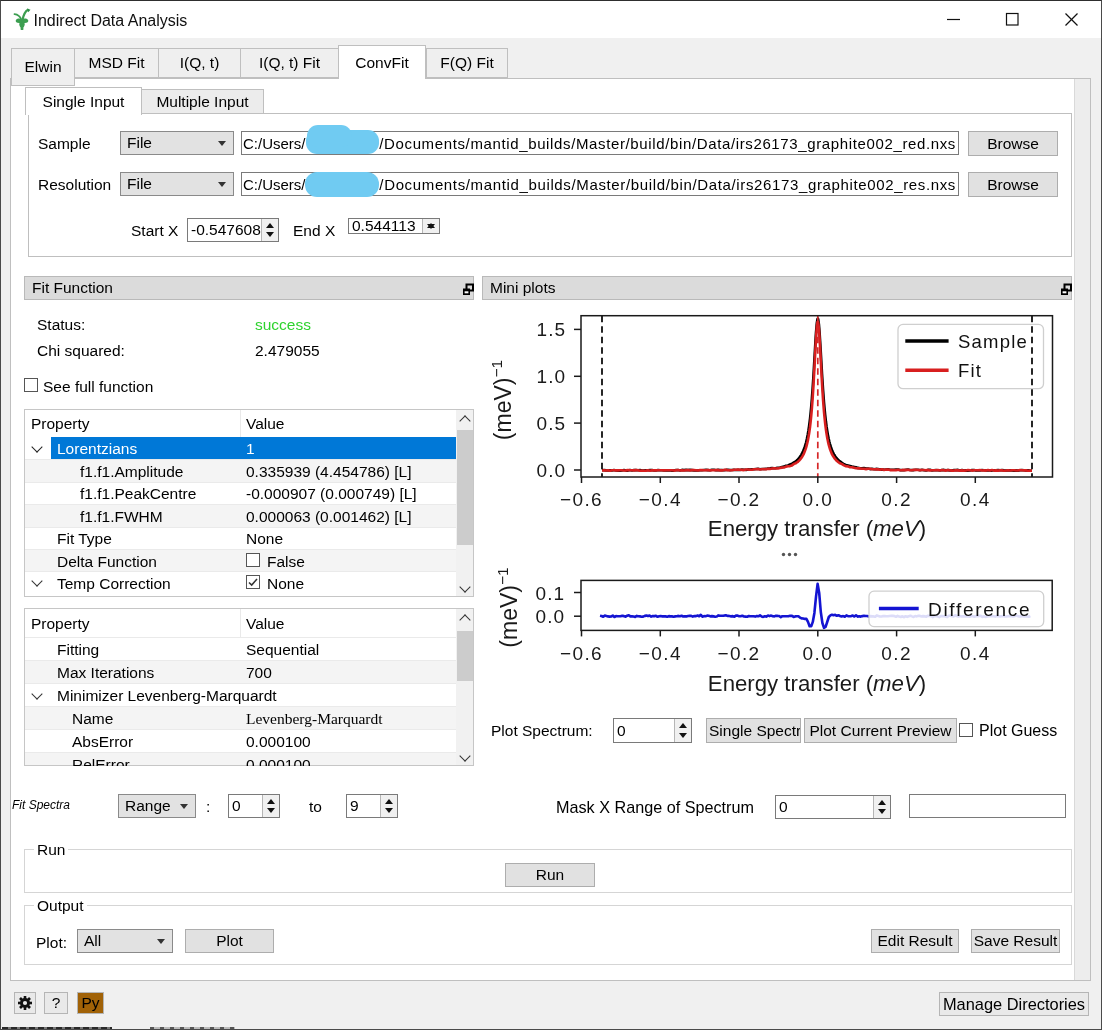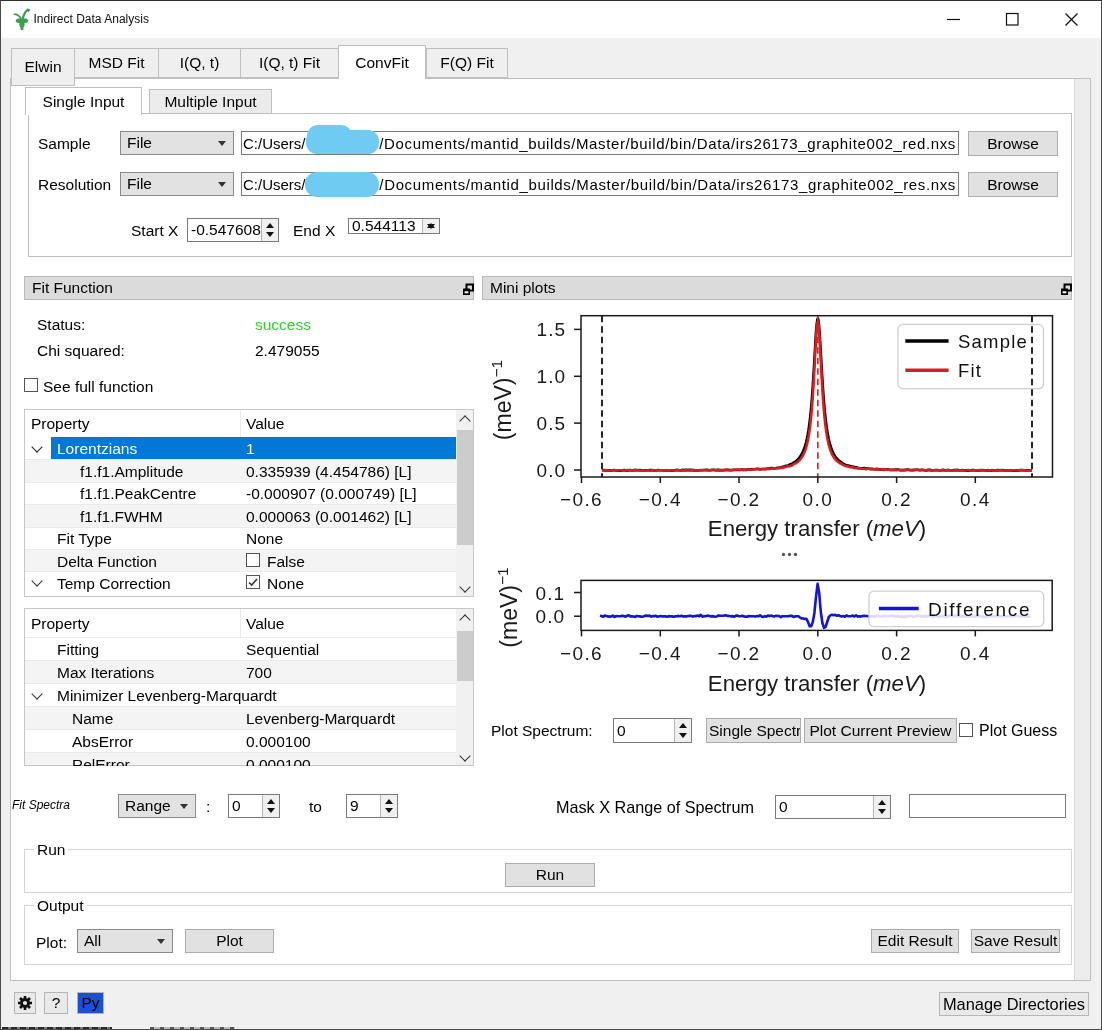--- a/index.html
+++ b/index.html
@@ -37,40 +37,40 @@
 
 <div class="abs" style="left:0;top:0;width:1102px;height:1030px;border:1px solid #4a4a4a;border-top-color:#2e2e2e;"></div>
 
 <div class="abs" style="left:1px;top:1px;width:1100px;height:37px;background:#fff;"></div>
 <svg class="abs" style="left:12px;top:7px" width="20" height="24" viewBox="0 0 20 24">
  <path d="M9.5 13 C8 9 5.5 7.5 2.5 7.2" fill="none" stroke="#3c9e50" stroke-width="1.8" stroke-linecap="round"></path>
  <path d="M10.5 13 C11.5 8 13 4.5 16 2.8" fill="none" stroke="#3c9e50" stroke-width="2.2" stroke-linecap="round"></path>
  <path d="M15 1.5 l3.5 1.2 -2.2 2.6 z" fill="#2e8b45"></path>
  <path d="M10 12 C7 11 4.5 11.5 3.8 13.2 C3.2 14.8 5 16.2 7.5 16 C6.8 17.5 7.6 19.3 8.6 20.5 L8.6 22.5 C8.6 23.2 11.4 23.2 11.4 22.5 L11.4 20.5 C12.4 19.3 13.2 17.5 12.5 16 C15 16.2 16.8 14.8 16.2 13.2 C15.5 11.5 13 11 10 12 Z" fill="#3c9e50"></path>
 </svg>
-<div class="lbl" style="left:33.5px;top:12.5px;font-size:12px;color:#101010;">Indirect Data Analysis</div>
+<div class="lbl" style="left:33.5px;top:12.5px;font-size:16px;color:#101010;">Indirect Data Analysis</div>
 <svg class="abs" style="left:940px;top:10px" width="150" height="20" viewBox="0 0 150 20">
  <line x1="7" y1="9.5" x2="20" y2="9.5" stroke="#111" stroke-width="1.2"></line>
  <rect x="66.5" y="3.5" width="11.5" height="11.5" fill="none" stroke="#111" stroke-width="1.2"></rect>
  <line x1="125.5" y1="3.5" x2="137.5" y2="15.5" stroke="#111" stroke-width="1.2"></line>
  <line x1="137.5" y1="3.5" x2="125.5" y2="15.5" stroke="#111" stroke-width="1.2"></line>
 </svg>
 
 <div class="abs" style="left:10px;top:78px;width:1081px;height:903px;background:#fff;border:1px solid #bfbfbf;"></div>
 <div class="abs" style="left:1074px;top:79px;width:16px;height:901px;background:#ededed;border-left:1px solid #d9d9d9;"></div>
 
 <div class="btn" style="left:11px;top:48px;width:64px;height:38px;background:#efefef;border:1px solid #bfbfbf;">Elwin</div>
 <div class="btn" style="left:74px;top:48px;width:85px;height:30px;background:#efefef;border:1px solid #bfbfbf;">MSD Fit</div>
 <div class="btn" style="left:158px;top:48px;width:83px;height:30px;background:#efefef;border:1px solid #bfbfbf;">I(Q, t)</div>
 <div class="btn" style="left:240px;top:48px;width:99px;height:30px;background:#efefef;border:1px solid #bfbfbf;">I(Q, t) Fit</div>
 <div class="btn" style="left:426px;top:48px;width:82px;height:30px;background:#efefef;border:1px solid #bfbfbf;">F(Q) Fit</div>
 <div class="btn" style="left:338px;top:45px;width:88px;height:34px;background:#fff;border:1px solid #bfbfbf;border-bottom:none;">ConvFit</div>
 
 <div class="abs" style="left:28px;top:113px;width:1044px;height:144px;border:1px solid #bfbfbf;"></div>
-<div class="btn" style="left:149px;top:89px;width:123px;height:25px;background:#ececec;border:1px solid #bfbfbf;">Multiple Input</div>
+<div class="btn" style="left:141px;top:89px;width:123px;height:25px;background:#ececec;border:1px solid #bfbfbf;">Multiple Input</div>
 <div class="btn" style="left:25px;top:87px;width:117px;height:28px;background:#fff;border:1px solid #bfbfbf;border-bottom:none;">Single Input</div>
 
 <div class="lbl" style="left:38px;top:136px;">Sample</div>
 <div class="combo" style="left:120px;top:131px;width:114px;height:24px;">File</div>
 <div class="carrow" style="left:218px;top:141px;"></div>
 <div class="fld" style="left:241px;top:131px;width:718px;height:24px;">
  <span style="position:absolute;left:1px;">C:/Users/</span>
  <span style="position:absolute;right:2px;letter-spacing:0.63px;">/Documents/mantid_builds/Master/build/bin/Data/irs26173_graphite002_red.nxs</span>
 </div>
 <div class="btn" style="left:968px;top:131px;width:90px;height:25px;">Browse</div>
@@ -173,21 +173,21 @@
 <div class="lbl" style="left:57px;top:642.0px;">Fitting</div>
 <div class="lbl" style="left:246px;top:642.0px;">Sequential</div>
 <div class="abs" style="left:25px;top:660.0px;width:431px;height:23.0px;background:#f4f4f4;border-top:1px solid #eaeaea;overflow:hidden;"></div>
 <div class="lbl" style="left:57px;top:665.0px;">Max Iterations</div>
 <div class="lbl" style="left:246px;top:665.0px;">700</div>
 <div class="abs" style="left:25px;top:683.0px;width:431px;height:23.0px;background:#fff;border-top:1px solid #eaeaea;overflow:hidden;"></div>
 <i class="chev chevdn" style="left:33px;top:690.0px;"></i>
 <div class="lbl" style="left:57px;top:688.0px;">Minimizer Levenberg-Marquardt</div>
 <div class="abs" style="left:25px;top:706.0px;width:431px;height:23.0px;background:#f4f4f4;border-top:1px solid #eaeaea;overflow:hidden;"></div>
 <div class="lbl" style="left:72px;top:711.0px;">Name</div>
-<div class="lbl" style="left:246px;top:711.0px;">Levenberg-Marquardt</div>
+<div class="lbl" style="left:246px;top:711.0px;font-family:Liberation Serif, serif;">Levenberg-Marquardt</div>
 <div class="abs" style="left:25px;top:729.0px;width:431px;height:23.0px;background:#fff;border-top:1px solid #eaeaea;overflow:hidden;"></div>
 <div class="lbl" style="left:72px;top:734.0px;">AbsError</div>
 <div class="lbl" style="left:246px;top:734.0px;">0.000100</div>
 <div class="abs" style="left:25px;top:752.0px;width:431px;height:13.0px;background:#f4f4f4;border-top:1px solid #eaeaea;overflow:hidden;"></div>
 <div class="lbl" style="left:72px;top:757.0px;height:9px;overflow:hidden;">RelError</div>
 <div class="lbl" style="left:246px;top:757.0px;height:9px;overflow:hidden;">0.000100</div>
 
 <svg class="abs" style="left:0;top:0;" width="1102" height="1030" viewBox="0 0 1102 1030">
 <path d="M602.0 470.2 L604.0 470.1 L606.0 470.4 L608.0 470.5 L610.0 470.3 L612.0 470.4 L614.0 470.0 L616.0 470.4 L618.0 470.7 L620.0 470.6 L622.0 470.5 L624.0 470.1 L626.0 470.6 L628.0 470.6 L630.0 470.1 L632.0 470.5 L634.0 470.0 L636.0 470.1 L638.0 470.2 L640.0 470.1 L642.0 470.5 L644.0 470.6 L646.0 470.2 L648.0 470.2 L650.0 470.1 L652.0 470.0 L654.0 470.5 L656.0 470.4 L658.0 470.0 L660.0 470.3 L662.0 470.2 L664.0 470.5 L666.0 470.4 L668.0 470.4 L670.0 470.3 L672.0 470.6 L674.0 470.6 L676.0 470.1 L678.0 470.1 L680.0 470.5 L682.0 469.9 L684.0 470.1 L686.0 469.9 L688.0 470.1 L690.0 469.9 L692.0 470.1 L694.0 470.4 L696.0 470.5 L698.0 470.4 L700.0 470.2 L702.0 470.2 L704.0 470.0 L706.0 469.9 L708.0 470.1 L710.0 470.3 L712.0 469.8 L714.0 469.7 L716.0 470.2 L718.0 469.9 L720.0 470.1 L722.0 470.1 L724.0 470.3 L726.0 469.9 L728.0 469.8 L730.0 470.1 L732.0 470.0 L734.0 469.9 L736.0 470.0 L738.0 469.9 L740.0 470.0 L742.0 469.6 L744.0 469.8 L746.0 469.9 L748.0 469.4 L750.0 469.5 L752.0 469.3 L754.0 469.3 L756.0 469.0 L758.0 468.8 L760.0 469.3 L762.0 469.0 L764.0 469.0 L766.0 468.9 L768.0 468.5 L770.0 468.3 L772.0 468.0 L774.0 468.3 L776.0 468.1 L778.0 467.7 L780.0 467.5 L782.0 467.0 L784.0 466.6 L786.0 465.7 L788.0 465.5 L790.0 464.5 L792.0 463.6 L794.0 462.4 L795.8 461.3 L796.0 461.1 L796.5 460.7 L797.2 460.0 L797.9 459.3 L798.0 459.4 L798.6 458.6 L799.3 457.7 L800.0 456.9 L800.0 456.8 L800.7 455.8 L801.4 454.6 L802.0 453.4 L802.1 453.3 L802.8 451.9 L803.5 450.3 L804.0 448.8 L804.2 448.5 L804.9 446.4 L805.6 444.0 L806.0 442.8 L806.3 441.4 L807.0 438.3 L807.7 434.8 L808.0 432.9 L808.4 430.7 L809.1 426.0 L809.8 420.5 L810.0 418.8 L810.5 414.2 L811.2 406.9 L811.9 398.5 L812.0 396.9 L812.6 388.9 L813.3 378.1 L814.0 366.3 L814.0 366.4 L814.7 354.2 L815.4 342.1 L816.0 332.4 L816.1 331.3 L816.8 323.2 L817.5 318.9 L818.0 318.6 L818.2 319.3 L818.9 324.1 L819.6 332.7 L820.0 339.0 L820.3 343.8 L821.0 355.9 L821.7 368.1 L822.0 373.6 L822.4 379.7 L823.1 390.3 L823.8 399.7 L824.0 402.3 L824.5 408.0 L825.2 415.2 L825.9 421.3 L826.0 422.0 L826.6 426.7 L827.3 431.3 L828.0 435.4 L828.0 435.3 L828.7 438.8 L829.4 441.8 L830.0 444.1 L830.1 444.4 L830.8 446.7 L831.5 448.7 L832.0 450.3 L832.2 450.5 L832.9 452.1 L833.6 453.5 L834.0 454.3 L834.3 454.8 L835.0 455.9 L835.7 456.9 L836.0 457.6 L836.4 457.9 L837.1 458.7 L837.8 459.4 L838.0 459.6 L838.5 460.1 L839.2 460.8 L840.0 461.3 L842.0 462.8 L844.0 464.2 L846.0 464.9 L848.0 465.4 L850.0 466.0 L852.0 466.6 L854.0 466.9 L856.0 467.3 L858.0 467.9 L860.0 468.2 L862.0 468.3 L864.0 468.0 L866.0 468.5 L868.0 468.5 L870.0 469.1 L872.0 468.8 L874.0 469.3 L876.0 468.9 L878.0 469.1 L880.0 469.6 L882.0 469.4 L884.0 469.7 L886.0 469.5 L888.0 469.3 L890.0 469.7 L892.0 469.7 L894.0 469.7 L896.0 469.5 L898.0 469.5 L900.0 470.1 L902.0 470.1 L904.0 470.2 L906.0 469.8 L908.0 469.6 L910.0 470.0 L912.0 470.1 L914.0 470.1 L916.0 469.7 L918.0 469.8 L920.0 470.2 L922.0 469.8 L924.0 470.3 L926.0 470.4 L928.0 469.9 L930.0 469.8 L932.0 470.5 L934.0 470.3 L936.0 470.1 L938.0 470.2 L940.0 470.5 L942.0 470.1 L944.0 469.9 L946.0 470.3 L948.0 470.1 L950.0 470.4 L952.0 470.5 L954.0 470.1 L956.0 470.1 L958.0 469.9 L960.0 470.5 L962.0 470.0 L964.0 470.6 L966.0 470.4 L968.0 470.6 L970.0 470.5 L972.0 470.1 L974.0 470.1 L976.0 470.6 L978.0 470.2 L980.0 470.5 L982.0 470.1 L984.0 470.2 L986.0 470.5 L988.0 470.2 L990.0 470.5 L992.0 470.6 L994.0 470.2 L996.0 470.2 L998.0 470.0 L1000.0 470.3 L1002.0 470.1 L1004.0 470.4 L1006.0 470.5 L1008.0 470.4 L1010.0 470.4 L1012.0 470.4 L1014.0 470.7 L1016.0 470.4 L1018.0 470.6 L1020.0 470.3 L1022.0 470.1 L1024.0 470.2 L1026.0 470.6 L1028.0 470.2 L1030.0 470.6 L1032.0 470.7" fill="none" stroke="#000" stroke-width="2.6" stroke-linejoin="round"></path>
 <path d="M602.0 470.5 L604.0 470.2 L606.0 470.5 L608.0 470.3 L610.0 470.7 L612.0 470.2 L614.0 470.2 L616.0 470.4 L618.0 470.4 L620.0 470.2 L622.0 470.3 L624.0 470.5 L626.0 470.4 L628.0 470.1 L630.0 470.3 L632.0 470.3 L634.0 470.4 L636.0 470.1 L638.0 470.2 L640.0 470.7 L642.0 470.6 L644.0 470.7 L646.0 470.6 L648.0 470.3 L650.0 470.7 L652.0 470.2 L654.0 470.4 L656.0 470.4 L658.0 470.3 L660.0 470.2 L662.0 470.2 L664.0 470.4 L666.0 470.2 L668.0 470.2 L670.0 470.2 L672.0 470.2 L674.0 470.6 L676.0 470.3 L678.0 470.0 L680.0 470.5 L682.0 470.3 L684.0 470.5 L686.0 470.3 L688.0 470.1 L690.0 470.5 L692.0 470.0 L694.0 470.1 L696.0 470.2 L698.0 470.5 L700.0 470.0 L702.0 470.1 L704.0 470.2 L706.0 470.3 L708.0 469.9 L710.0 470.4 L712.0 470.2 L714.0 470.2 L716.0 470.1 L718.0 470.0 L720.0 470.4 L722.0 470.4 L724.0 469.9 L726.0 469.9 L728.0 470.2 L730.0 470.2 L732.0 470.2 L734.0 469.8 L736.0 469.7 L738.0 469.6 L740.0 469.8 L742.0 469.9 L744.0 470.1 L746.0 469.5 L748.0 469.5 L750.0 469.8 L752.0 469.8 L754.0 469.3 L756.0 469.2 L758.0 469.1 L760.0 469.5 L762.0 469.2 L764.0 469.0 L766.0 469.2 L768.0 468.7 L770.0 468.9 L772.0 468.5 L774.0 468.3 L776.0 468.5 L778.0 468.4 L780.0 467.9 L782.0 467.6 L784.0 467.5 L786.0 466.6 L788.0 466.3 L790.0 466.1 L792.0 465.4 L794.0 463.9 L795.8 463.2 L796.0 462.7 L796.5 462.7 L797.2 462.2 L797.9 461.7 L798.0 461.8 L798.6 461.0 L799.3 460.4 L800.0 459.6 L800.0 459.6 L800.7 458.8 L801.4 457.8 L802.0 457.1 L802.1 456.8 L802.8 455.6 L803.5 454.3 L804.0 453.3 L804.2 452.8 L804.9 451.0 L805.6 449.1 L806.0 447.8 L806.3 446.8 L807.0 444.2 L807.7 441.2 L808.0 439.9 L808.4 437.6 L809.1 433.5 L809.8 428.6 L810.0 427.2 L810.5 422.9 L811.2 416.2 L811.9 408.2 L812.0 406.6 L812.6 398.9 L813.3 388.2 L814.0 376.0 L814.0 376.1 L814.7 362.9 L815.4 349.4 L816.0 338.9 L816.1 336.9 L816.8 327.2 L817.5 322.0 L818.0 321.9 L818.2 322.4 L818.9 328.4 L819.6 338.6 L820.0 345.8 L820.3 351.3 L821.0 364.8 L821.7 377.9 L822.0 383.2 L822.4 389.8 L823.1 400.3 L823.8 409.4 L824.0 412.0 L824.5 417.2 L825.2 423.8 L825.9 429.4 L826.0 430.0 L826.6 434.1 L827.3 438.2 L828.0 441.6 L828.0 441.6 L828.7 444.6 L829.4 447.2 L830.0 449.2 L830.1 449.4 L830.8 451.3 L831.5 453.0 L832.0 454.3 L832.2 454.5 L832.9 455.8 L833.6 456.9 L834.0 457.4 L834.3 458.0 L835.0 458.9 L835.7 459.7 L836.0 459.8 L836.4 460.5 L837.1 461.1 L837.8 461.7 L838.0 461.7 L838.5 462.3 L839.2 462.8 L840.0 463.3 L842.0 464.1 L844.0 465.4 L846.0 466.2 L848.0 466.4 L850.0 467.3 L852.0 467.3 L854.0 467.7 L856.0 468.3 L858.0 468.4 L860.0 468.4 L862.0 468.8 L864.0 468.8 L866.0 469.1 L868.0 468.8 L870.0 468.8 L872.0 469.3 L874.0 469.3 L876.0 469.4 L878.0 469.2 L880.0 469.8 L882.0 469.3 L884.0 470.0 L886.0 469.6 L888.0 469.6 L890.0 470.1 L892.0 470.1 L894.0 470.0 L896.0 470.2 L898.0 469.7 L900.0 470.2 L902.0 470.1 L904.0 469.9 L906.0 470.1 L908.0 469.8 L910.0 470.3 L912.0 470.2 L914.0 469.8 L916.0 469.9 L918.0 470.0 L920.0 470.1 L922.0 470.0 L924.0 470.0 L926.0 470.2 L928.0 469.9 L930.0 470.4 L932.0 470.2 L934.0 470.2 L936.0 470.3 L938.0 470.0 L940.0 470.5 L942.0 470.0 L944.0 470.3 L946.0 470.6 L948.0 470.0 L950.0 470.4 L952.0 470.6 L954.0 470.6 L956.0 470.2 L958.0 470.4 L960.0 470.6 L962.0 470.4 L964.0 470.6 L966.0 470.5 L968.0 470.0 L970.0 470.2 L972.0 470.6 L974.0 470.3 L976.0 470.3 L978.0 470.2 L980.0 470.1 L982.0 470.5 L984.0 470.3 L986.0 470.6 L988.0 470.1 L990.0 470.6 L992.0 470.1 L994.0 470.6 L996.0 470.4 L998.0 470.6 L1000.0 470.4 L1002.0 470.2 L1004.0 470.7 L1006.0 470.5 L1008.0 470.2 L1010.0 470.5 L1012.0 470.2 L1014.0 470.3 L1016.0 470.5 L1018.0 470.5 L1020.0 470.1 L1022.0 470.2 L1024.0 470.4 L1026.0 470.4 L1028.0 470.7 L1030.0 470.5 L1032.0 470.6" fill="none" stroke="#d81f1f" stroke-width="2.6" stroke-linejoin="round"></path>
@@ -313,16 +313,16 @@
           <line x1="8" y1="1" x2="8" y2="15"></line>
           <line x1="1" y1="8" x2="15" y2="8"></line>
           <line x1="3" y1="3" x2="13" y2="13"></line>
           <line x1="13" y1="3" x2="3" y2="13"></line>
         </g>
         <circle cx="8" cy="8" r="2.1" fill="#e9e9e9"></circle>
       </g>
     </svg>
 </div>
 <div class="btn" style="left:44px;top:992px;width:24px;height:22px;background:#e9e9e9;border-color:#b5b5b5;">?</div>
-<div class="btn" style="left:77px;top:992px;width:27px;height:22px;background:#1d4ed8;border-color:#b5b5b5;">Py</div>
+<div class="btn" style="left:77px;top:992px;width:27px;height:22px;background:#a16207;border-color:#b5b5b5;">Py</div>
 <div class="btn" style="left:939px;top:992px;width:150px;height:24px;background:#e9e9e9;border-color:#b5b5b5;font-size:16.4px;">Manage Directories</div>
 <div class="abs" style="left:2px;top:1027px;width:110px;height:2px;background:repeating-linear-gradient(90deg,#2a2a2a 0 6px,#777 6px 9px);"></div>
 <div class="abs" style="left:150px;top:1027px;width:85px;height:2px;background:repeating-linear-gradient(90deg,#555 0 4px,#bbb 4px 10px);"></div>
 
 </body></html>

